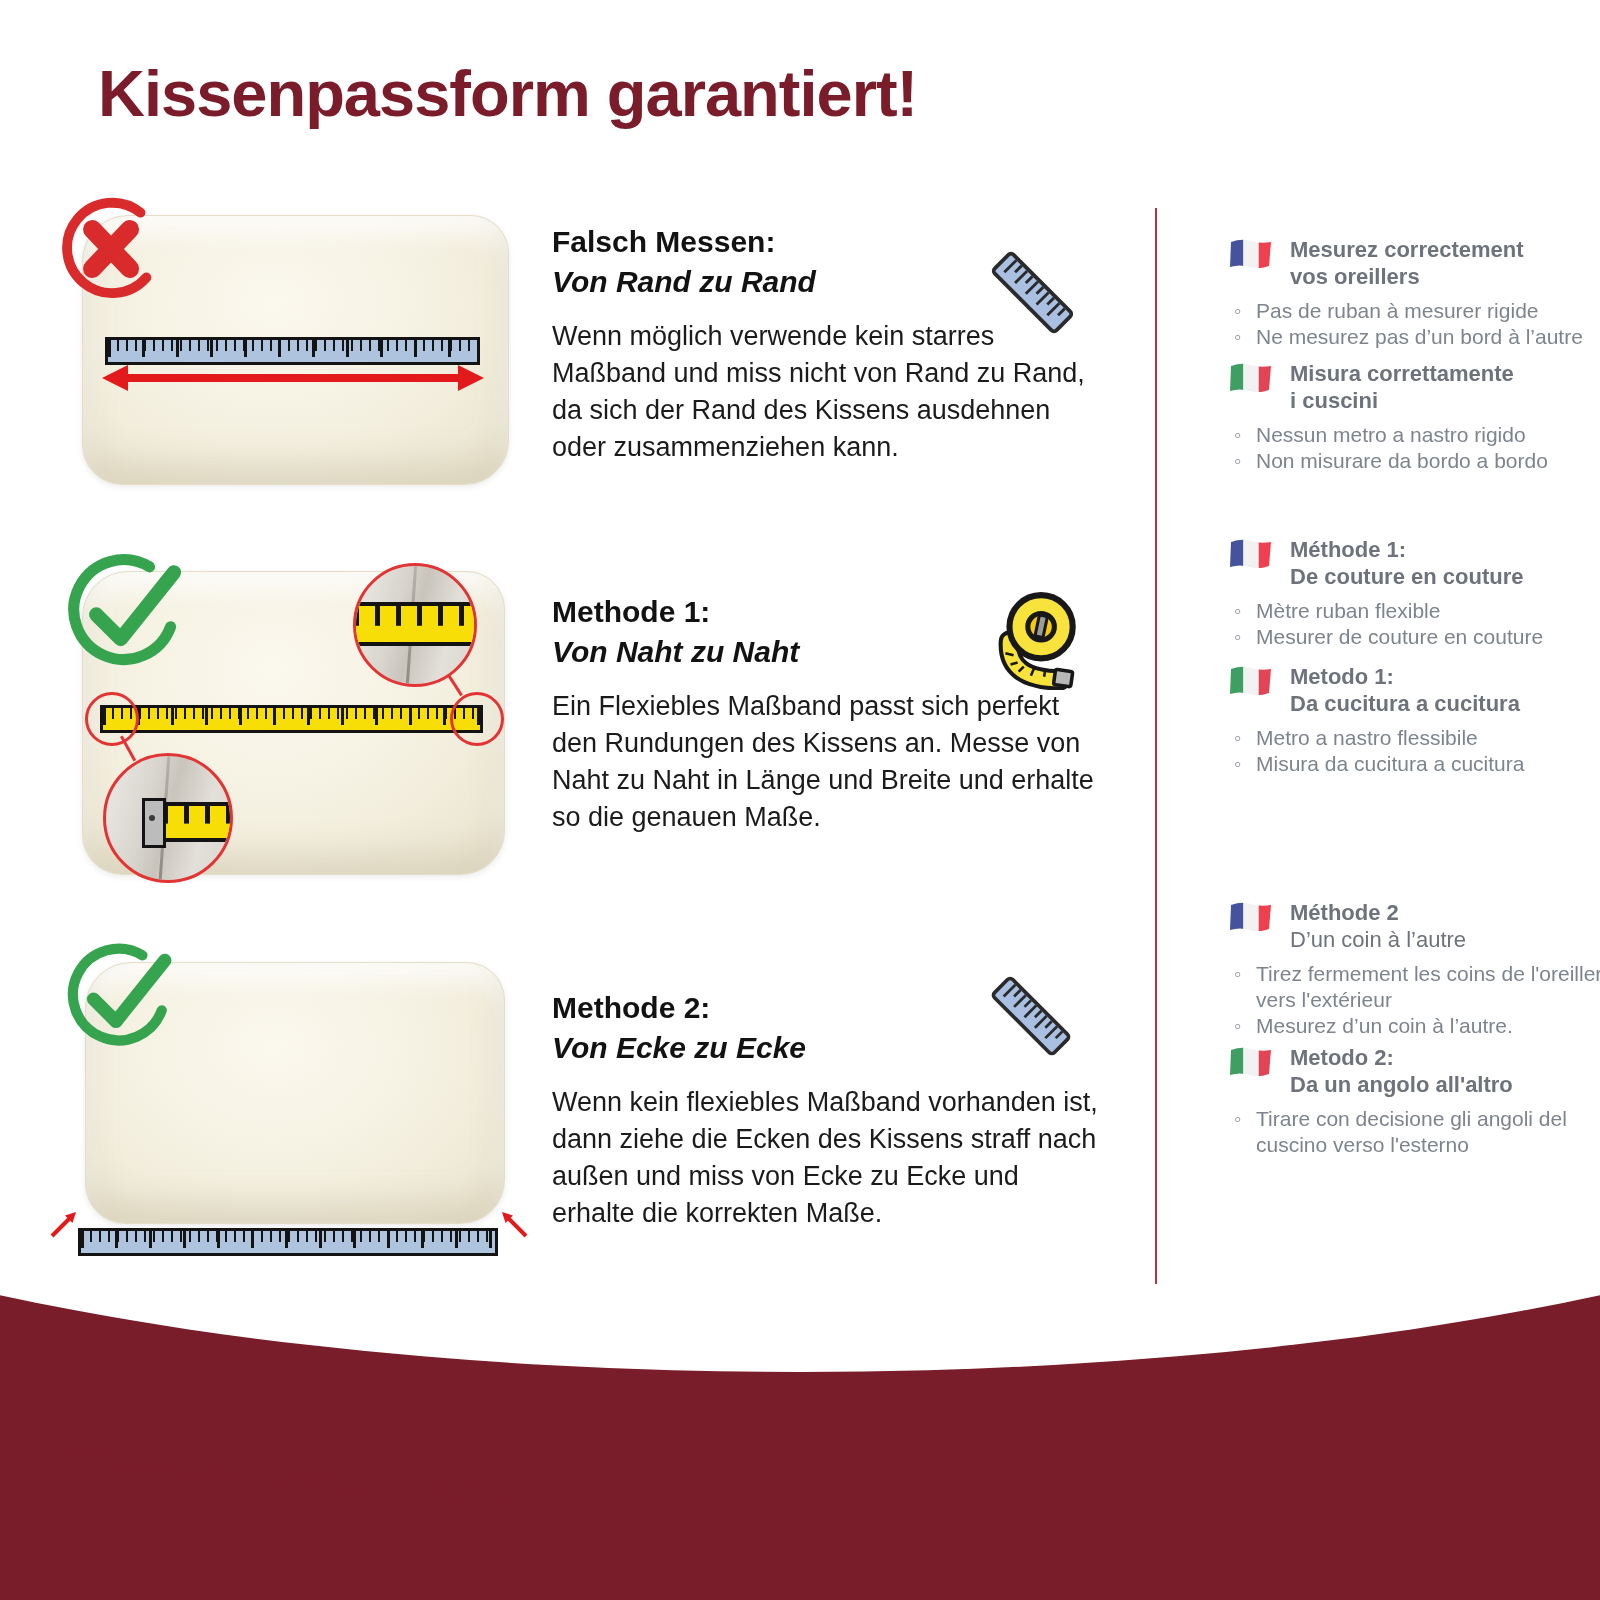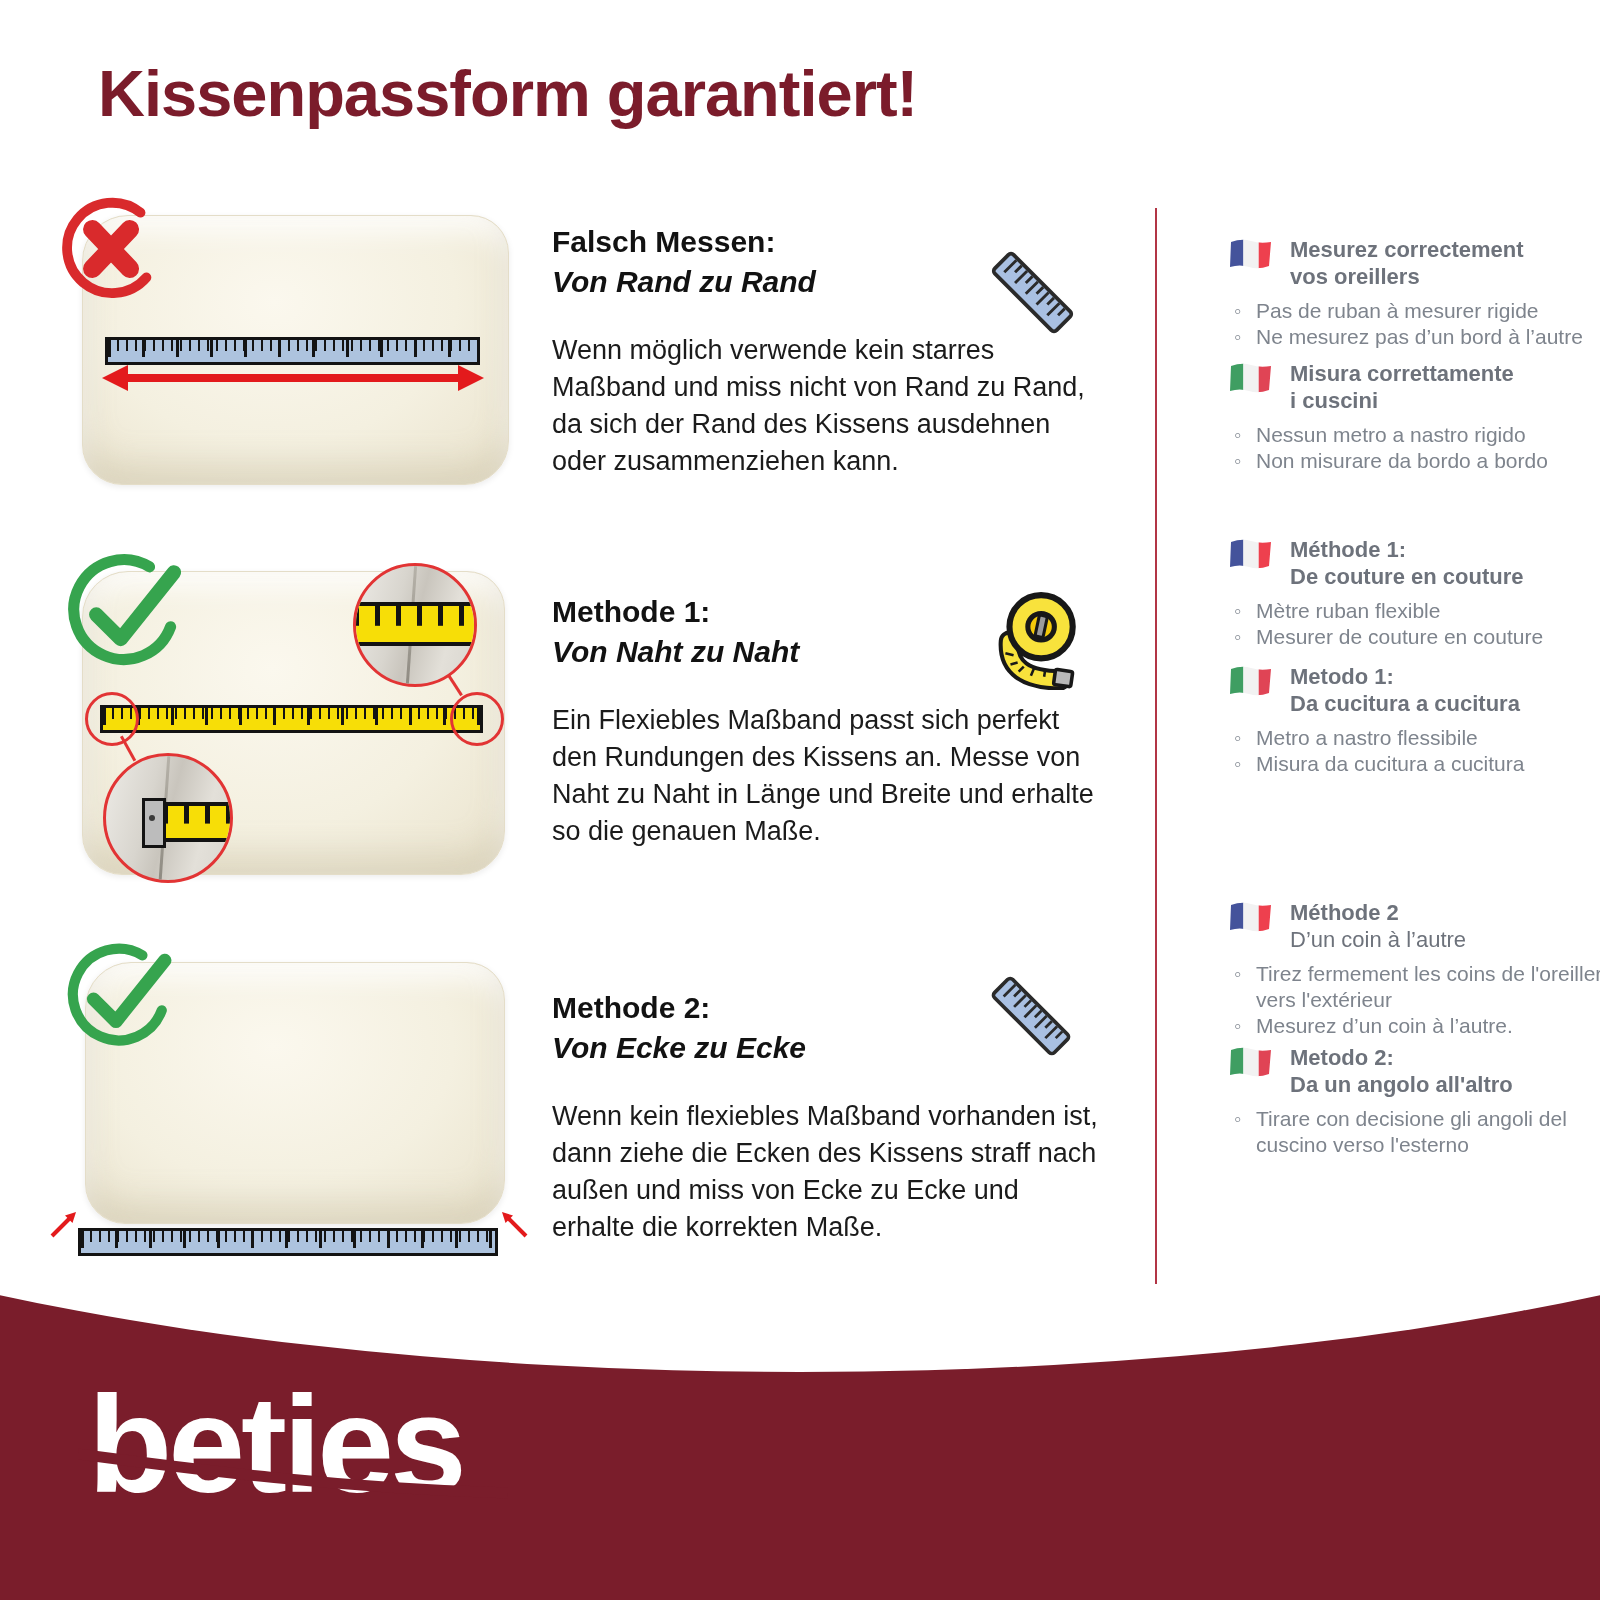--- a/index.html
+++ b/index.html
@@ -15,21 +15,21 @@
   .brand-logo{position:absolute;left:88px;top:1375px;color:#fff;font-size:138px;font-weight:800;letter-spacing:-4px;line-height:1;}
   .logo-swoosh{position:absolute;left:78px;top:1396px;}
 
   
   .page-title{position:absolute;left:98px;top:58px;font-size:65px;font-weight:800;letter-spacing:-1px;color:#7b1c2b;line-height:1.1;}
 
   
   .copy{position:absolute;left:552px;width:550px;color:#121212;}
   .copy .h{font-size:30px;font-weight:700;line-height:40px;}
   .copy .sub{font-size:30px;font-style:italic;font-weight:600;line-height:40px;}
-  .copy .body{margin-top:30px;font-size:27px;line-height:37px;color:#1b1b1b;}
+  .copy .body{margin-top:16px;font-size:27px;line-height:37px;color:#1b1b1b;}
 
   
   .pillow{position:absolute;
     background:radial-gradient(ellipse at 45% 32%,#fbf8ee 0%,#f4f0e0 55%,#e9e2cc 100%);
     border-radius:46px 38px 44px 40px;
     box-shadow:inset 0 -20px 32px rgba(176,165,133,.28), inset 0 16px 26px rgba(255,255,255,.85), 0 2px 6px rgba(0,0,0,.08);
     border:1px solid #e4ddc8;}
   .scale{position:absolute;height:22px;border:3px solid #131313;
     background-repeat:no-repeat,no-repeat;background-position:0 0,0 0;
     background-image:
@@ -293,18 +293,17 @@
           <span>Da un angolo all'altro</span>
         </div>
       </div>
       <ul class="lang-bullets">
         <li>Tirare con decisione gli angoli del cuscino verso l'esterno</li>
       </ul>
     </div>
 
   </div>
 
-  <div class="brand-logo">beties</div>
   <svg class="logo-swoosh" width="430" height="130" viewBox="0 0 430 130">
     <path d="M0 58 C 120 74 260 92 430 97" stroke="#7a1d2b" stroke-width="11" fill="none"></path>
   </svg>
 
 </div>
 
 </body></html>

